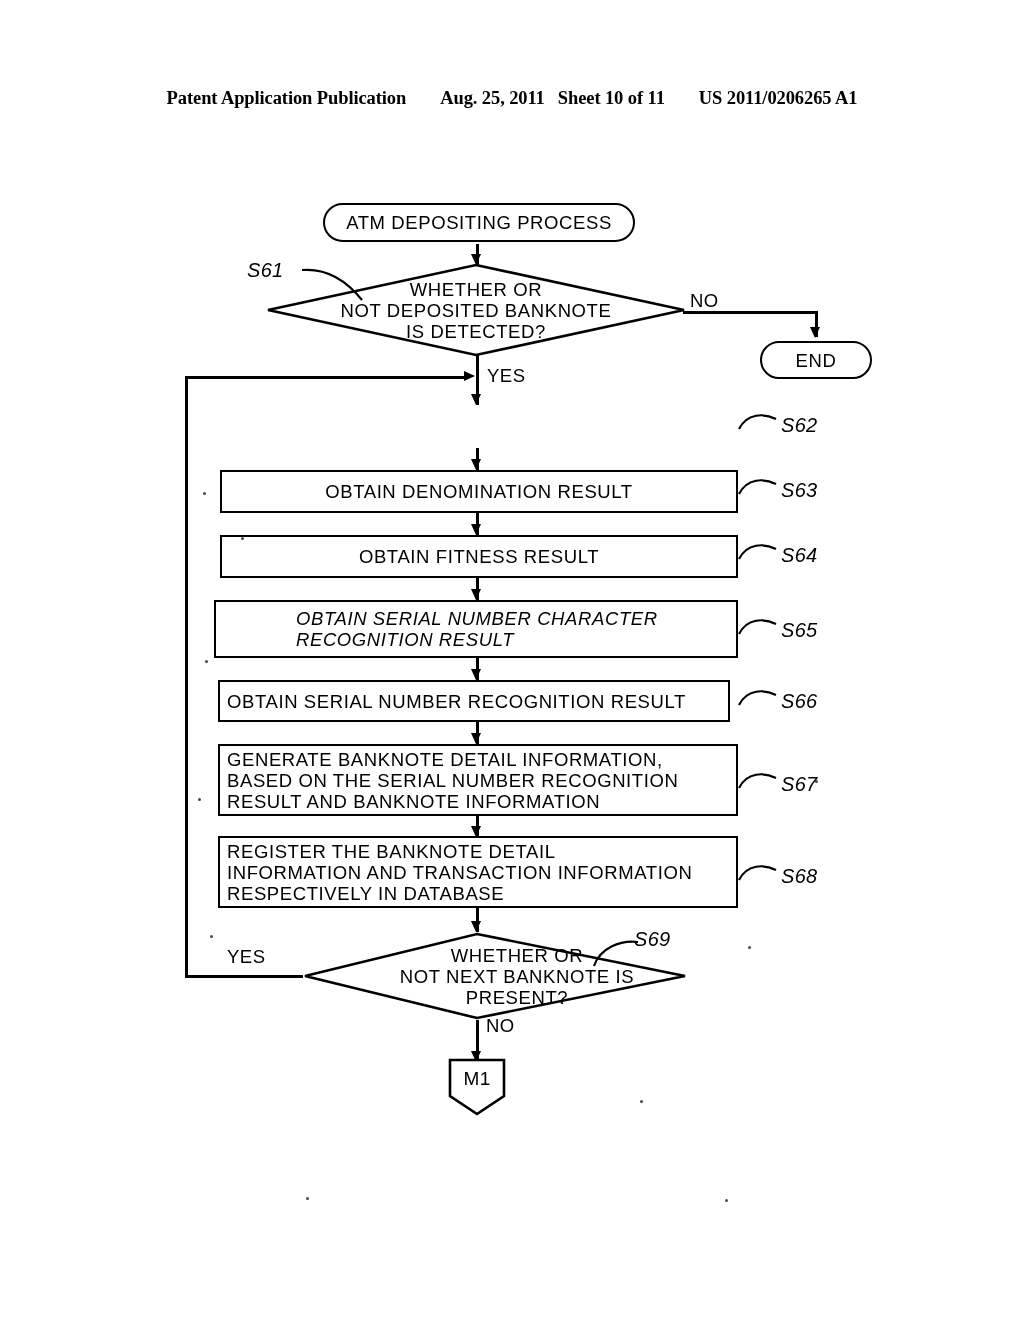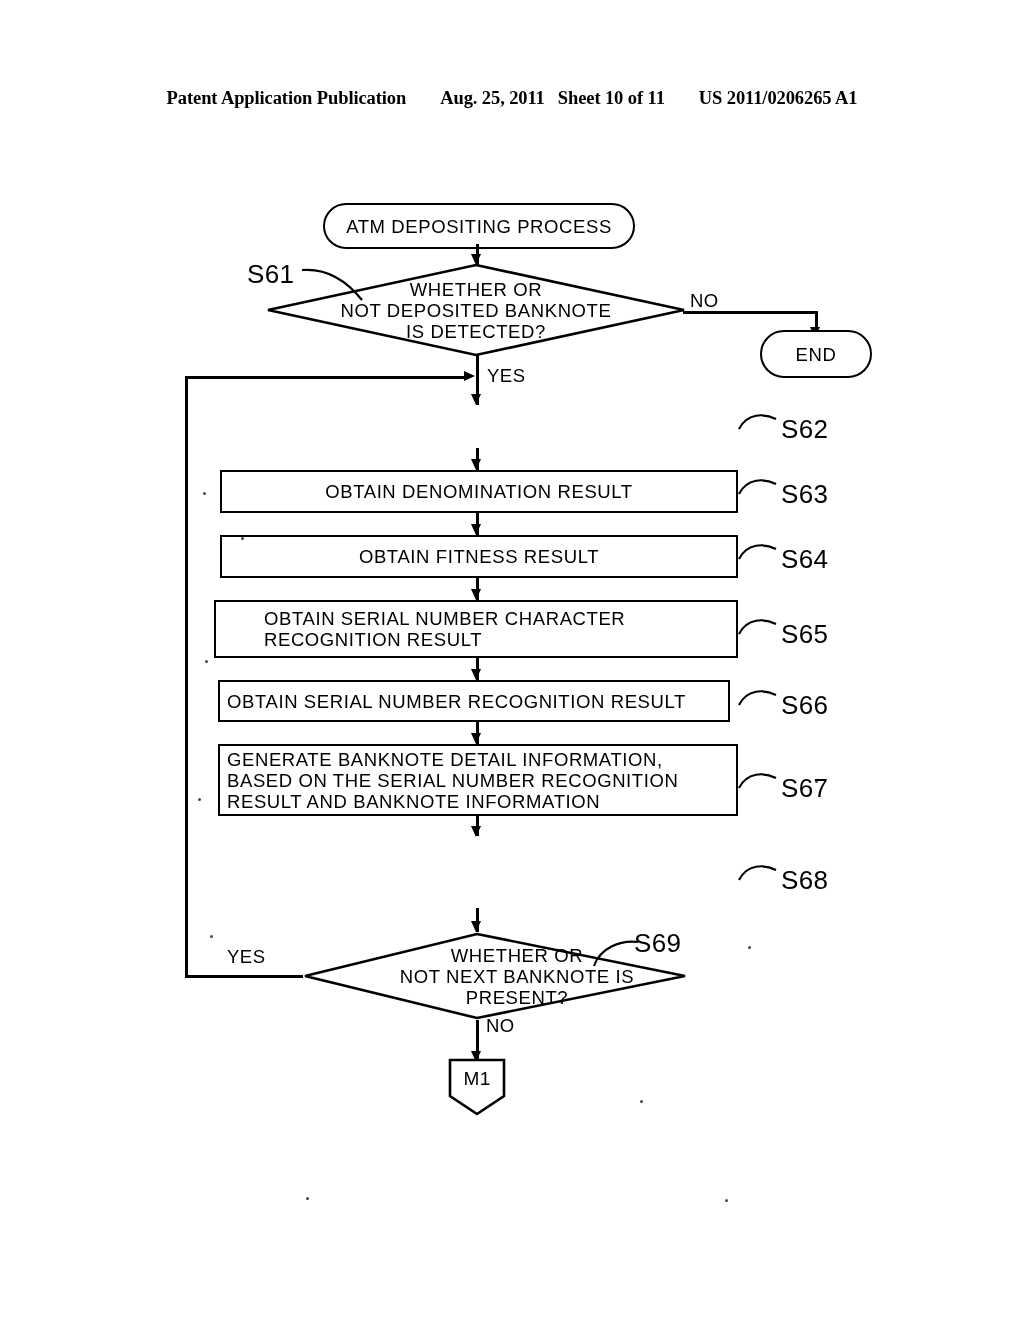--- a/index.html
+++ b/index.html
@@ -110,23 +110,24 @@
   .lbl {
     position: absolute;
     font-family: "Liberation Sans", sans-serif;
     font-size: 18.5px;
     letter-spacing: 0.5px;
     white-space: nowrap;
   }
   .slbl {
     position: absolute;
     font-family: "Liberation Sans", sans-serif;
-    font-size: 26px;
+    font-size: 20px;
     letter-spacing: 0.3px;
     white-space: nowrap;
+    font-style: italic;
   }
 
   
   .leader { position: absolute; }
   .leader svg { display: block; overflow: visible; }
 
   
   .conn { position: absolute; }
   .conn svg { display: block; }
   .conn .ctext {
@@ -160,21 +161,21 @@
 </style>
 </head>
 <body>
 
 <div id="page">
 
   <div class="hdr">
     <span>Patent Application Publication</span><span class="gap1"></span><span>Aug. 25, 2011</span><span class="gap2"></span><span>Sheet 10 of 11</span><span class="gap3"></span><span>US 2011/0206265 A1</span>
   </div>
 
-  <div class="term ftext" style="left:323px; top:203px; width:312px; height:46px;">
+  <div class="term ftext" style="left:323px; top:203px; width:312px; height:39px;">
     <span>ATM  DEPOSITING  PROCESS</span>
   </div>
 
   <div class="ln lnv" style="left:476px; top:244px; height:22px;"></div>
   <div class="arrowdn" style="left:471px; top:254px;"></div>
 
   <div class="dia" style="left:265px; top:263px; width:422px; height:94px;">
     <svg width="422" height="94" viewBox="0 0 422 94">
       <polygon points="211,2 419,47 211,92 3,47" fill="#ffffff" stroke="#000000" stroke-width="2.6"></polygon>
     </svg>
@@ -188,21 +189,21 @@
     <svg width="70" height="42" viewBox="0 0 70 42">
       <path d="M2,4 C26,2 46,14 62,34" fill="none" stroke="#000" stroke-width="2.2"></path>
     </svg>
   </div>
 
   <div class="lbl" style="left:690px; top:290px;">NO</div>
   <div class="ln lnh" style="left:683px; top:311px; width:135px;"></div>
   <div class="ln lnv" style="left:815px; top:311px; height:26px;"></div>
   <div class="arrowdn" style="left:810px; top:327px;"></div>
 
-  <div class="term ftext" style="left:760px; top:330px; width:112px; height:48px;">
+  <div class="term ftext" style="left:760px; top:341px; width:112px; height:38px;">
     <span>END</span>
   </div>
 
   <div class="ln lnv" style="left:476px; top:355px; height:50px;"></div>
   <div class="lbl" style="left:487px; top:365px;">YES</div>
   <div class="arrowdn" style="left:471px; top:394px;"></div>
 
   <div class="ln lnh" style="left:185px; top:376px; width:280px;"></div>
   <div class="arrowrt" style="left:464px; top:371px;"></div>
   <div class="ln lnv" style="left:185px; top:376px; height:602px;"></div>
@@ -235,21 +236,21 @@
   <div class="leader" style="left:738px; top:541px;">
     <svg width="40" height="22" viewBox="0 0 40 22">
       <path d="M1,18 C9,2 26,2 38,8" fill="none" stroke="#000" stroke-width="2.2"></path>
     </svg>
   </div>
   <div class="slbl" style="left:781px; top:544px;">S64</div>
   <div class="ln lnv" style="left:476px; top:578px; height:22px;"></div>
   <div class="arrowdn" style="left:471px; top:589px;"></div>
 
   <div class="pbox left ftext" style="left:214px; top:600px; width:524px; height:58px;">
-    <div class="inner" style="padding-left:48px;">OBTAIN  SERIAL  NUMBER  CHARACTER
+    <div class="inner" style="padding-left:80px;font-style:italic;">OBTAIN  SERIAL  NUMBER  CHARACTER
 RECOGNITION  RESULT</div>
   </div>
   <div class="leader" style="left:738px; top:616px;">
     <svg width="40" height="22" viewBox="0 0 40 22">
       <path d="M1,18 C9,2 26,2 38,8" fill="none" stroke="#000" stroke-width="2.2"></path>
     </svg>
   </div>
   <div class="slbl" style="left:781px; top:619px;">S65</div>
   <div class="ln lnv" style="left:476px; top:658px; height:22px;"></div>
   <div class="arrowdn" style="left:471px; top:669px;"></div>
@@ -273,20 +274,25 @@
   </div>
   <div class="leader" style="left:738px; top:770px;">
     <svg width="40" height="22" viewBox="0 0 40 22">
       <path d="M1,18 C9,2 26,2 38,8" fill="none" stroke="#000" stroke-width="2.2"></path>
     </svg>
   </div>
   <div class="slbl" style="left:781px; top:773px;">S67</div>
   <div class="ln lnv" style="left:476px; top:816px; height:20px;"></div>
   <div class="arrowdn" style="left:471px; top:826px;"></div>
 
+  <div class="pbox left ftext" style="left:218px; top:836px; width:520px; height:72px;">
+    <div class="inner">REGISTER  THE  BANKNOTE  DETAIL
+INFORMATION  AND  TRANSACTION  INFORMATION
+RESPECTIVELY  IN  DATABASE</div>
+  </div>
   <div class="leader" style="left:738px; top:862px;">
     <svg width="40" height="22" viewBox="0 0 40 22">
       <path d="M1,18 C9,2 26,2 38,8" fill="none" stroke="#000" stroke-width="2.2"></path>
     </svg>
   </div>
   <div class="slbl" style="left:781px; top:865px;">S68</div>
   <div class="ln lnv" style="left:476px; top:908px; height:24px;"></div>
   <div class="arrowdn" style="left:471px; top:921px;"></div>
 
   <div class="dia" style="left:302px; top:932px; width:386px; height:88px;">

